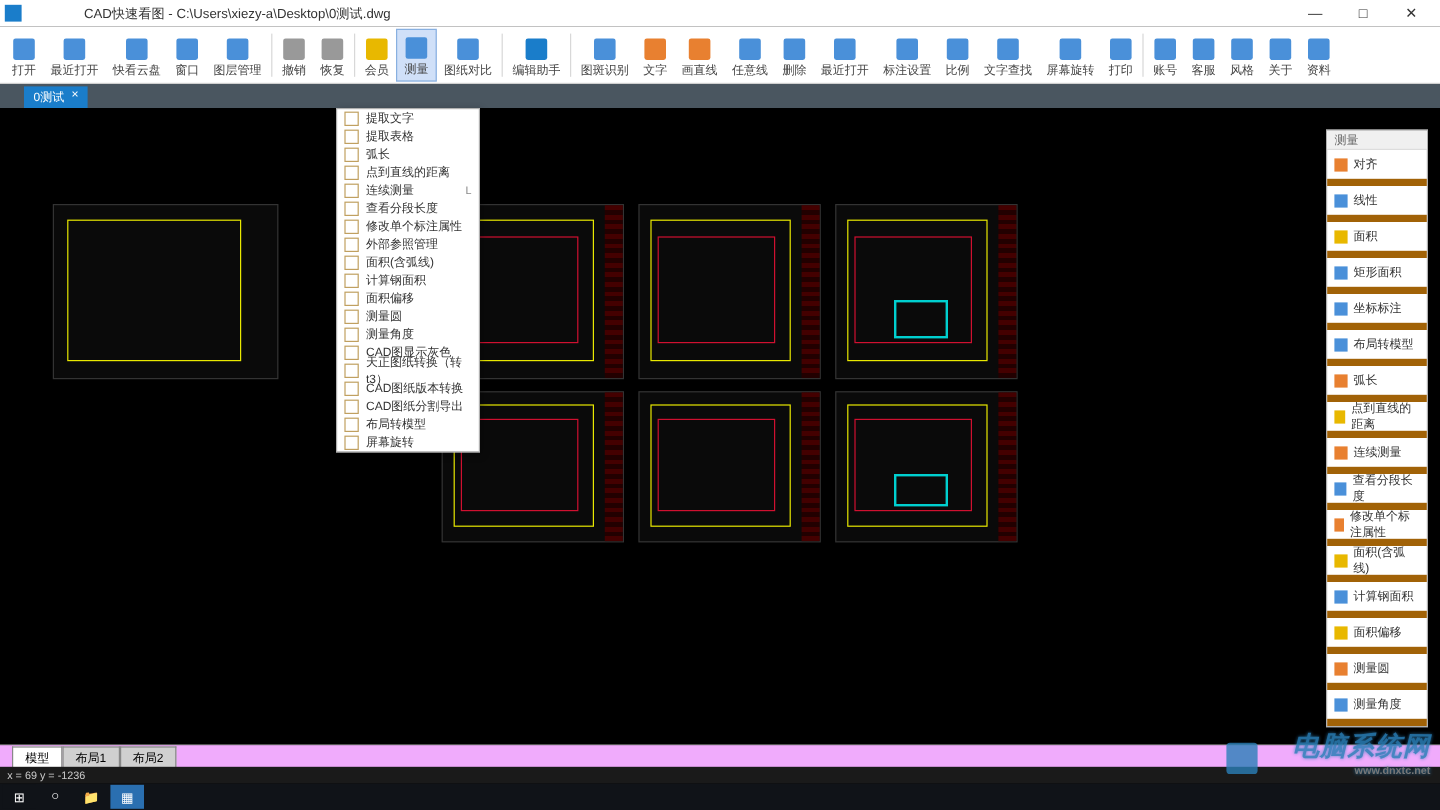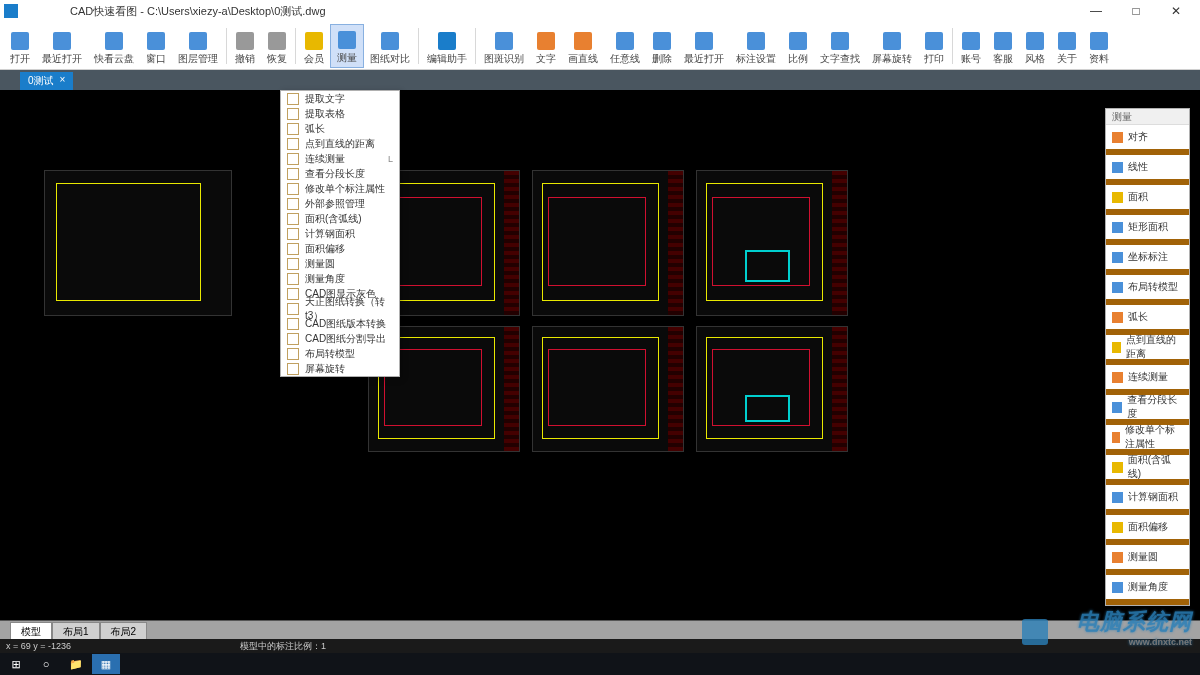--- a/index.html
+++ b/index.html
@@ -25,21 +25,21 @@
 .ditem .dlabel{flex:1;}
 .ditem .dkey{color:#888;font-size:9px;}
 .sidepanel{position:absolute;top:18px;right:10px;width:85px;background:#fff;border:1px solid #b0b0b0;z-index:8;}
 .sidepanel .sphdr{height:16px;background:#f0f0f0;font-size:10px;color:#666;padding:0 6px;display:flex;align-items:center;border-bottom:1px solid #ddd;}
 .spitem{display:flex;align-items:center;height:30px;font-size:10px;color:#333;padding:0 6px;cursor:pointer;border-bottom:6px solid #a16207;}
 .spitem .spicon{width:11px;height:11px;margin-right:5px;}
 .thumb{position:absolute;border:1px solid #333;background:#0a0a0a;}
 .thumb .inner{position:absolute;border:1px solid #e8e800;top:8%;left:6%;right:16%;bottom:10%;}
 .thumb .inner2{position:absolute;border:1px solid #d01030;top:18%;left:10%;right:25%;bottom:20%;}
 .thumb .tbar{position:absolute;right:0;top:0;bottom:0;width:10%;background:repeating-linear-gradient(#400 0,#400 4px,#200 4px,#200 8px);}
-.layouttabs{position:absolute;bottom:34px;left:0;right:0;height:21px;background:#a3a3a3;display:flex;align-items:center;padding-left:10px;gap:0;border-top:1px solid #555;}
+.layouttabs{position:absolute;bottom:34px;left:0;right:0;height:21px;background:#f0abfc;display:flex;align-items:center;padding-left:10px;gap:0;border-top:1px solid #555;}
 .ltab{background:#fff;color:#000;font-size:10px;padding:2px 10px;border:1px solid #888;border-bottom:none;cursor:pointer;}
 .ltab.inactive{background:#d0d0d0;}
 .statusbar{position:absolute;bottom:22px;left:0;right:0;height:14px;background:#1a1a1a;color:#ccc;font-size:9px;display:flex;align-items:center;}
 .statusbar .coord{padding-left:6px;width:240px;}
 .statusbar .info{flex:1;}
 .taskbar{position:absolute;bottom:0;left:0;right:0;height:22px;background:#101318;display:flex;align-items:center;padding:0 2px;gap:2px;}
 .taskbar .tkbtn{width:28px;height:20px;display:flex;align-items:center;justify-content:center;color:#fff;font-size:11px;cursor:pointer;}
 .taskbar .tkbtn.start{background:#101318;}
 .taskbar .tkbtn.active{background:#2a6fb0;}
 .watermark{position:absolute;bottom:28px;right:8px;font-size:22px;color:#2a7fb8;font-weight:bold;opacity:0.85;text-shadow:0 0 3px #2a7fb8;font-style:italic;letter-spacing:1px;}
@@ -371,21 +371,20 @@
 </div>
 
 <div class="layouttabs" id="ltabs">
     <div class="ltab">模型</div>
     <div class="ltab inactive">布局1</div>
     <div class="ltab inactive">布局2</div>
   </div>
 
 <div class="statusbar">
   <div class="coord">x = 69  y = -1236</div>
-  <div class="info">模型中的标注比例：1</div>
 </div>
 
 <div class="taskbar" id="taskbar">
     <div class="tkbtn start">⊞</div>
     <div class="tkbtn search">○</div>
     <div class="tkbtn explorer">📁</div>
     <div class="tkbtn app active">▦</div>
   </div>
 
 <div class="wm-icon"></div>

